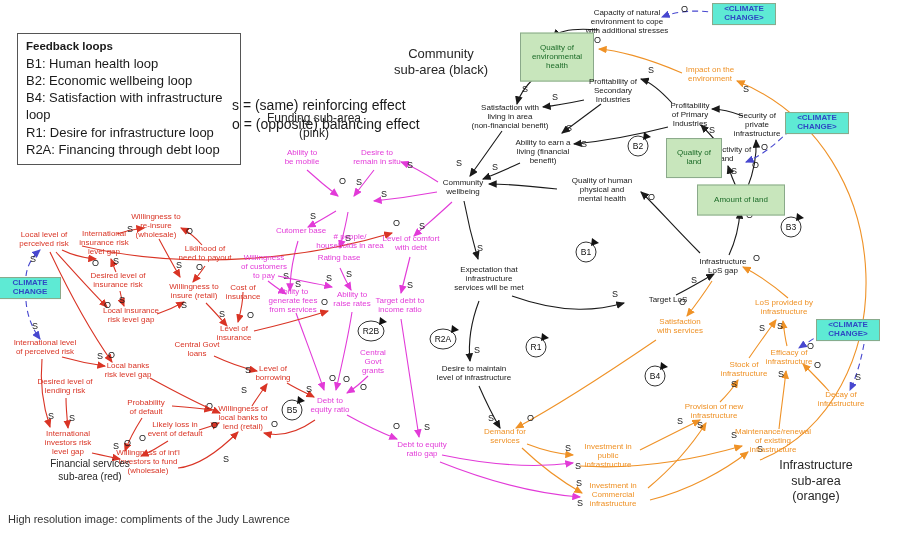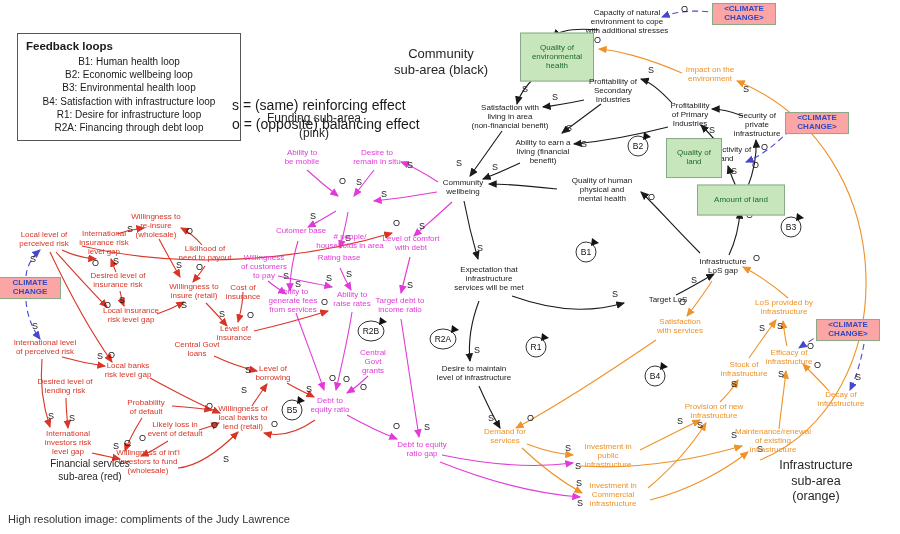--- a/index.html
+++ b/index.html
@@ -7,27 +7,27 @@
   #canvas{position:relative;width:900px;height:534px;background:#fff;overflow:hidden;}
   #edges{position:absolute;left:0;top:0;}
   .node{position:absolute;transform:translate(-50%,-50%);text-align:center;
         font-size:8px;line-height:1.12;white-space:pre-line;pointer-events:none;}
   .c-black{color:#1a1a1a;}
   .c-red{color:#d93425;}
   .c-pink{color:#e23ad8;}
   .c-orange{color:#ef9227;}
   .c-blue{color:#2f49c4;font-weight:bold;}
   .greenbox{background:#c8e6bc;border:1px solid #8aa98a;padding:10px 3px;color:#1c6b28;}
-  .ccbox{background:#fca5a5;border:1px solid #8aa98a;padding:1px 3px;}
+  .ccbox{background:#5eead4;border:1px solid #8aa98a;padding:1px 3px;}
   .section-label{position:absolute;transform:translate(-50%,-50%);text-align:center;
         color:#262626;font-size:13px;line-height:1.25;white-space:pre-line;}
   #legend-box{position:absolute;left:17px;top:33px;width:206px;border:1.5px solid #555;
         padding:6px 8px;color:#1a1a1a;}
   #legend-title{font-weight:bold;font-size:11.5px;margin-bottom:3px;}
-  .legend-item{font-size:10px;line-height:1.32;text-align:center;}
+  .legend-item{font-size:13px;line-height:1.32;}
   #so-legend{position:absolute;left:232px;top:96px;font-size:14px;color:#1a1a1a;line-height:1.35;}
   #footer{position:absolute;left:8px;top:513px;font-size:11px;color:#333;}
 </style>
 </head>
 <body>
 
 <div id="canvas">
   <svg id="edges" width="900" height="534">
       <defs>
         <marker id="arr-black" markerWidth="9" markerHeight="7" refX="7" refY="3.5" orient="auto">
@@ -262,21 +262,20 @@
         <text x="371" y="334" text-anchor="middle" font-size="8.5" fill="#111" font-family="&quot;Liberation Sans&quot;, sans-serif">R2B</text>
         <polygon points="380,317 387,322 379,325" fill="#111"></polygon>
       </g>
     </svg>
 
   <div id="legend-box">
     <div id="legend-title">Feedback loops</div>
     <div id="legend-items">
         <div class="legend-item">B1: Human health loop</div>
         <div class="legend-item">B2: Economic wellbeing loop</div>
-        <div class="legend-item">B3: Environmental health loop</div>
         <div class="legend-item">B4: Satisfaction with infrastructure loop</div>
         <div class="legend-item">R1: Desire for infrastructure loop</div>
         <div class="legend-item">R2A: Financing through debt loop</div>
       </div>
   </div>
 
   <div id="so-legend">
     <div>s = (same) reinforcing effect</div>
     <div>o = (opposite) balancing effect</div>
   </div>

